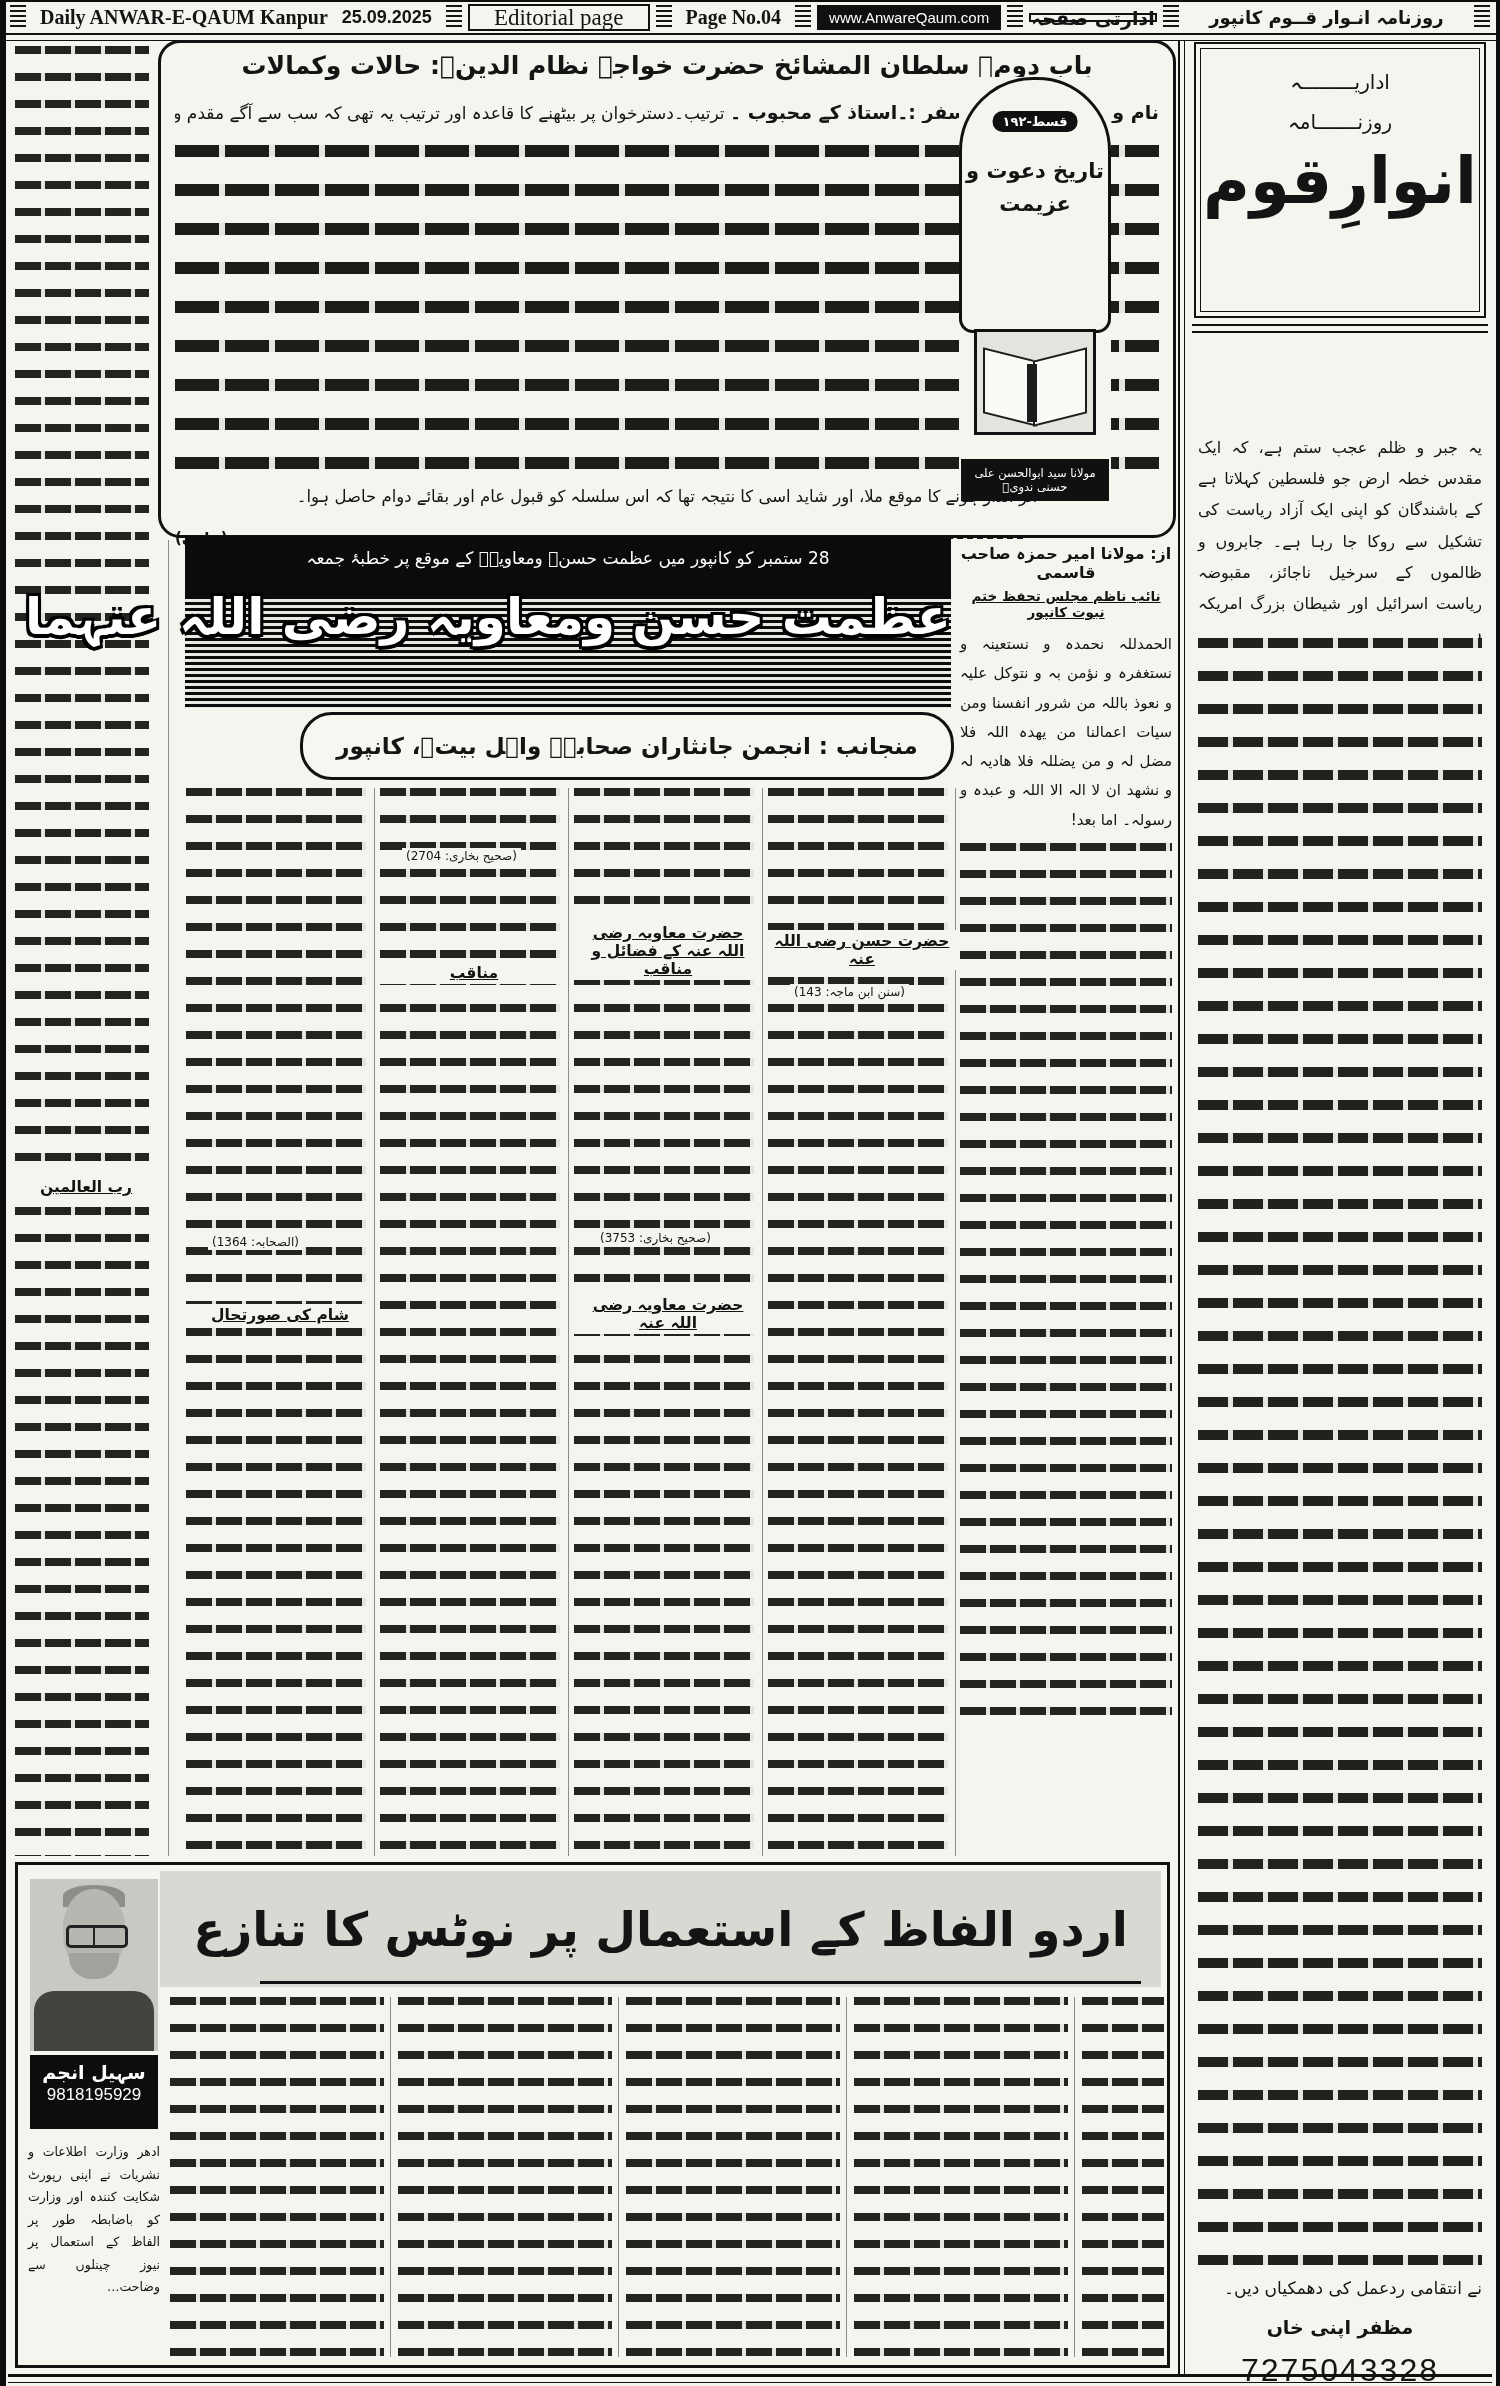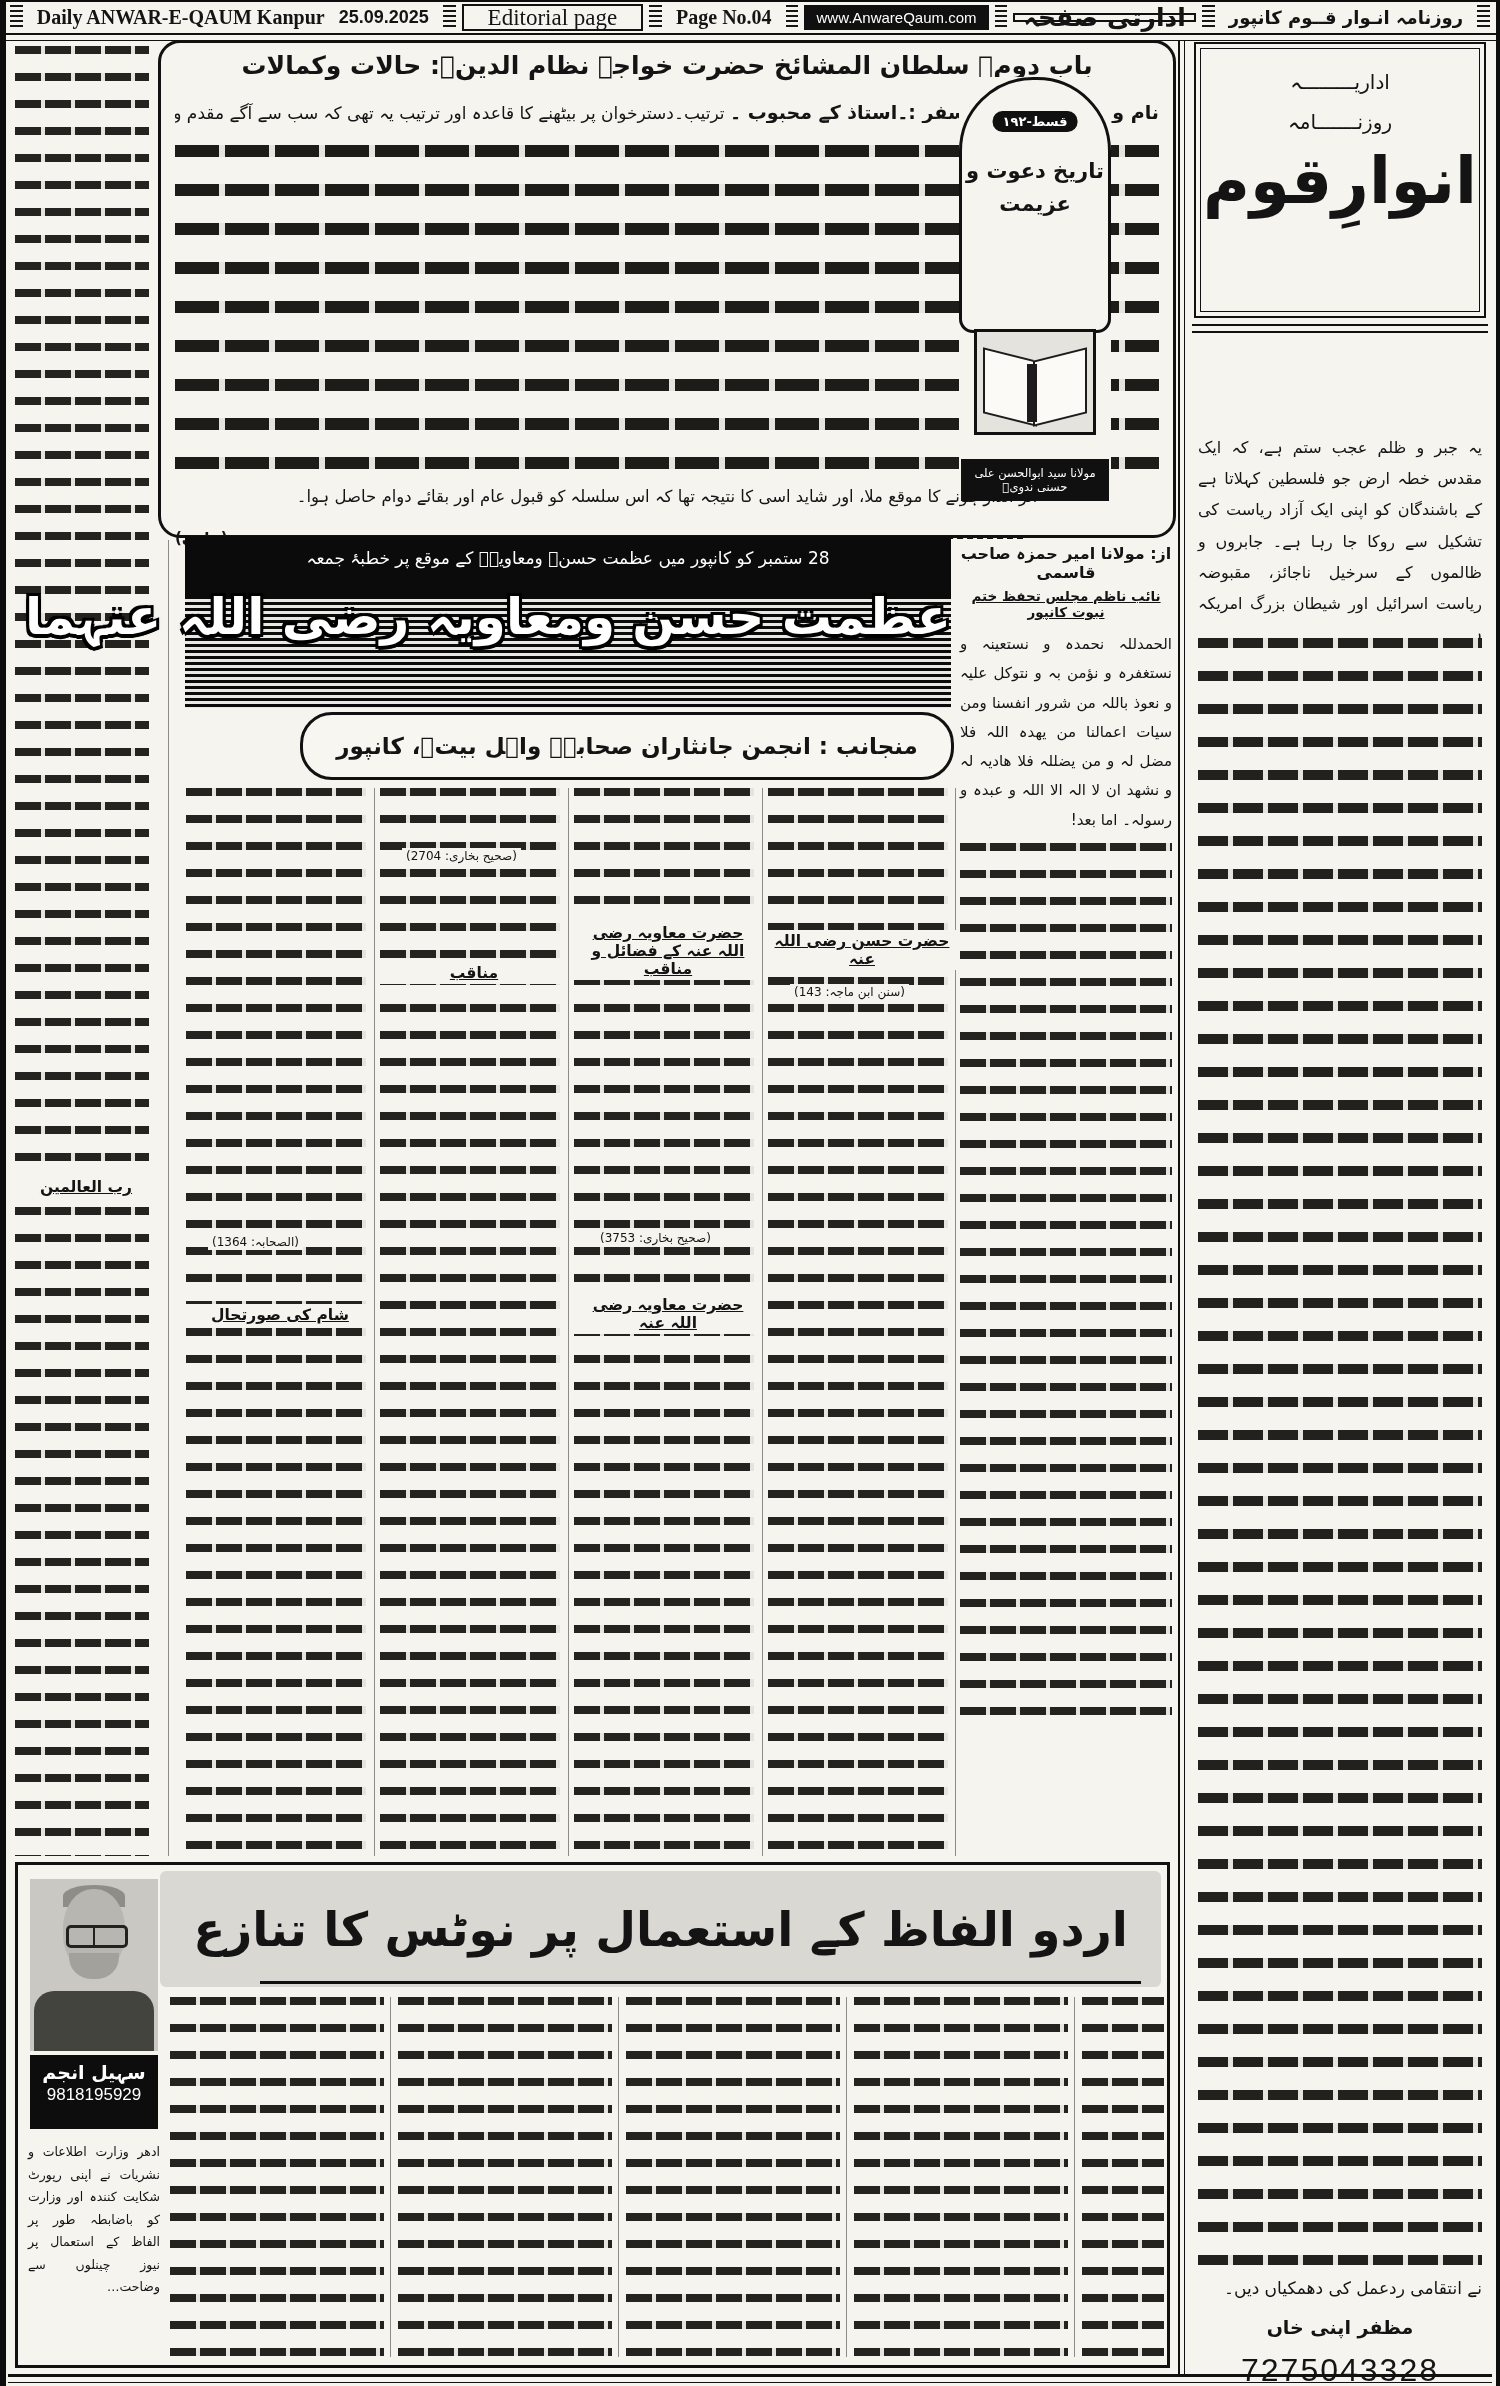--- a/index.html
+++ b/index.html
@@ -16,21 +16,21 @@
   .deco{width:16px;margin:2px 0;background:repeating-linear-gradient(to bottom,#161616 0 2px,transparent 2px 5px);}
   .hcell{display:flex;align-items:center;white-space:nowrap;padding:0 8px;
          font-family:"Liberation Serif",serif;font-size:19px;font-weight:700;}
   .hcell.en-title{font-size:20px;}
   .hcell.date{font-weight:700;font-family:"Liberation Sans",sans-serif;font-size:18px;padding-left:0;}
   .hcell.boxed{border:2px solid #111;margin:1px 0;padding:0 24px;font-size:23px;font-weight:400;}
   .hcell.pageno{font-size:20px;}
   .hcell.www{background:#101010;color:#fff;font-family:"Liberation Sans",sans-serif;
              font-size:15px;font-weight:400;padding:0 12px;margin:2px 0;}
   .hcell.ur{font-family:"DejaVu Sans",sans-serif;font-weight:700;font-size:18px;}
-  .hcell.ur-box{border:2px solid #111;margin:10px 0;padding:0 8px;font-size:25px;}
+  .hcell.ur-box{border:2px solid #111;margin:10px 0;padding:0 0;font-size:19px;}
   #header-rule{position:absolute;left:0;right:0;top:33px;height:5px;
                border-top:2px solid #111;border-bottom:1px solid #111;}
   
   .tx{background-image:
       repeating-linear-gradient(to right, rgba(245,244,239,0) 0 26px, rgba(245,244,239,.92) 26px 30px),
       repeating-linear-gradient(to bottom, #24231f 0 8px, rgba(0,0,0,0) 8px 27px);}
   .tx-big{background-image:
       repeating-linear-gradient(to right, rgba(245,244,239,0) 0 44px, rgba(245,244,239,.92) 44px 50px),
       repeating-linear-gradient(to bottom, #1d1c19 0 12px, rgba(0,0,0,0) 12px 39px);}
   .tx-n{background-image:
@@ -103,21 +103,21 @@
   #kh-byline{font-weight:700;font-size:16px;text-align:center;margin-top:4px;}
   #kh-byline2{font-weight:700;font-size:13.5px;text-align:center;text-decoration:underline;margin-top:6px;}
   #kh-text{font-size:15px;line-height:1.95;text-align:justify;margin-top:10px;}
   #kh-fill{height:880px;margin-top:8px;}
   .sub{position:absolute;background:#f5f4ef;font-weight:700;font-size:15.5px;text-decoration:underline;
        text-align:center;padding:2px 4px;z-index:2;}
   .ref{position:absolute;background:#f5f4ef;font-size:12px;padding:1px 4px;z-index:2;}
   
   #bottom{position:absolute;left:15px;top:1862px;width:1155px;height:506px;border:3px solid #111;background:#f5f4ef;box-sizing:border-box;}
   #bt-band{position:absolute;left:142px;top:6px;right:6px;height:116px;background:#d9d8d2;
-           display:flex;align-items:center;justify-content:center;border-radius:6px;}
+           display:flex;align-items:center;justify-content:center;}
   #bt-headline{font-size:47px;font-weight:900;white-space:nowrap;}
   #bt-underline{position:absolute;left:10%;right:2%;bottom:3px;height:3px;background:#111;}
   #bt-photo{position:absolute;left:12px;top:14px;width:128px;height:172px;background:#c9c8c3;overflow:hidden;}
   .head{position:absolute;left:33px;top:10px;width:62px;height:82px;background:#b8b6b0;border-radius:48% 48% 44% 44%;}
   .hair{position:absolute;left:33px;top:6px;width:62px;height:22px;background:#8f8d87;border-radius:50% 50% 0 0;}
   .glasses{position:absolute;left:36px;top:46px;width:56px;height:17px;border:3px solid #222;border-radius:5px;
            background:linear-gradient(to right,transparent 0 24px,#222 24px 26px,transparent 26px);}
   .beard{position:absolute;left:39px;top:74px;width:50px;height:26px;background:#a3a19b;border-radius:0 0 22px 22px;}
   .shirt{position:absolute;left:4px;top:112px;width:120px;height:60px;background:#44443f;border-radius:20px 20px 0 0;}
   #bt-caption{position:absolute;left:12px;top:190px;width:128px;height:74px;background:#0d0d0d;color:#fff;

